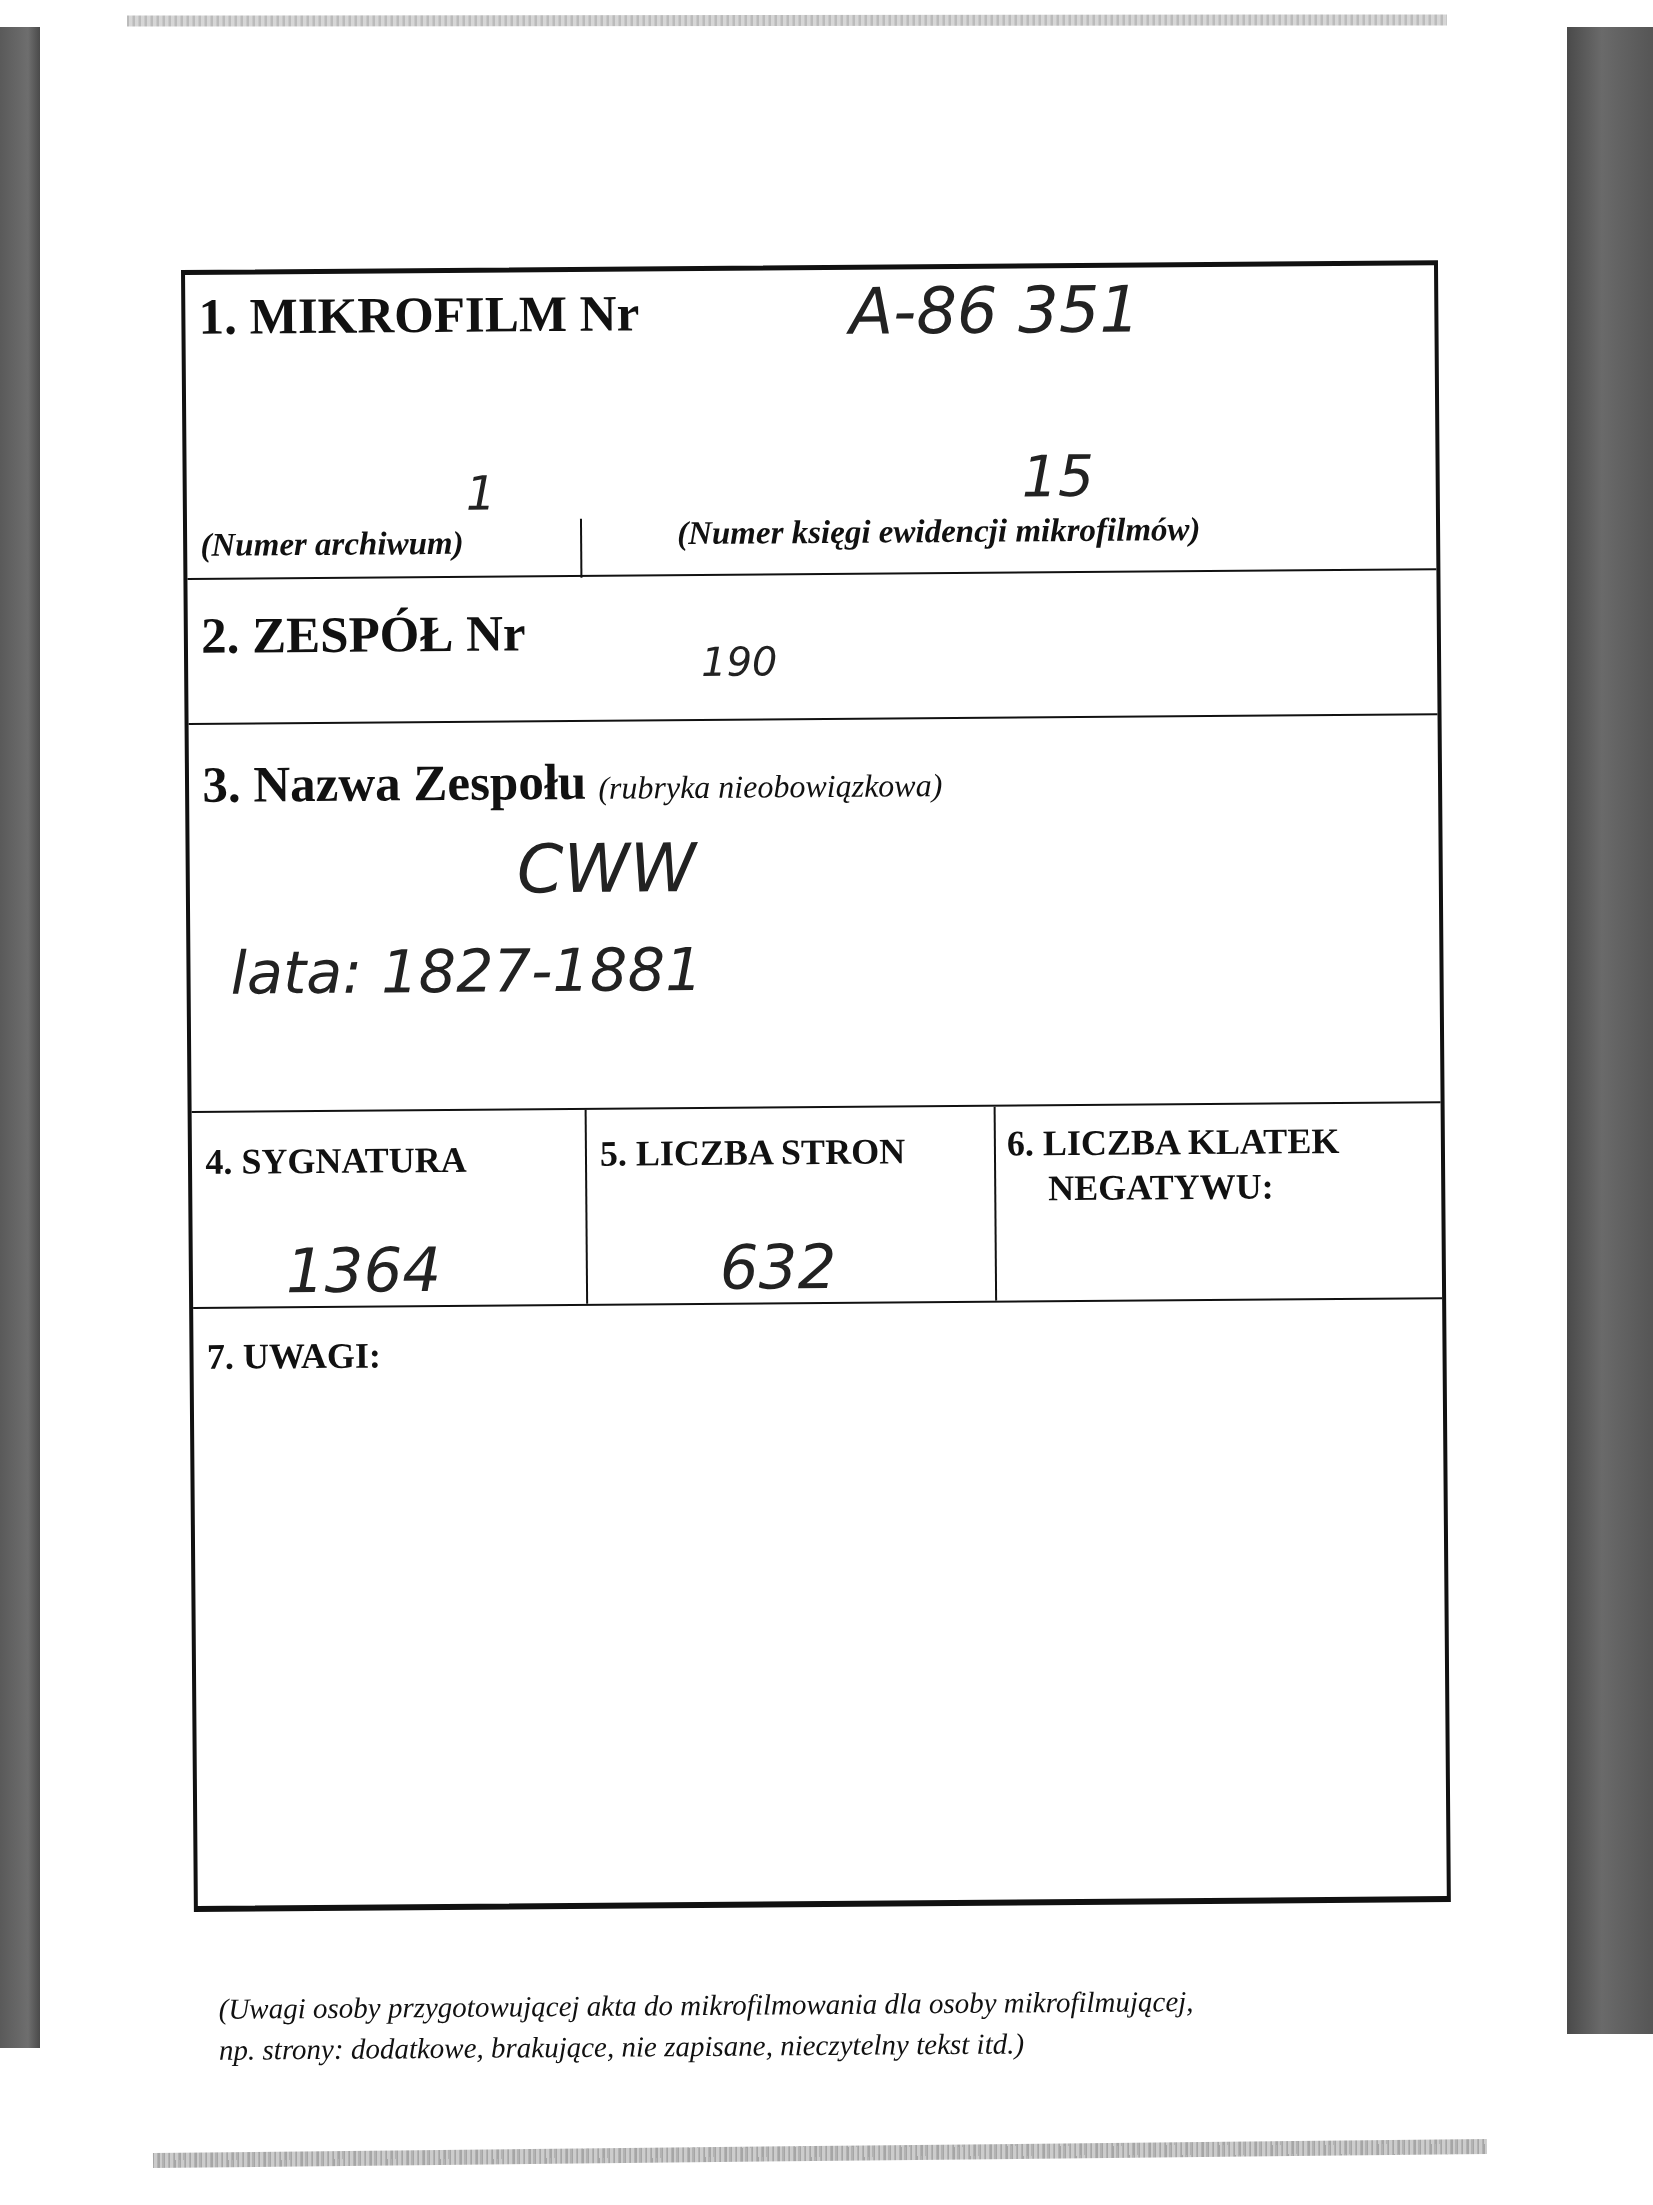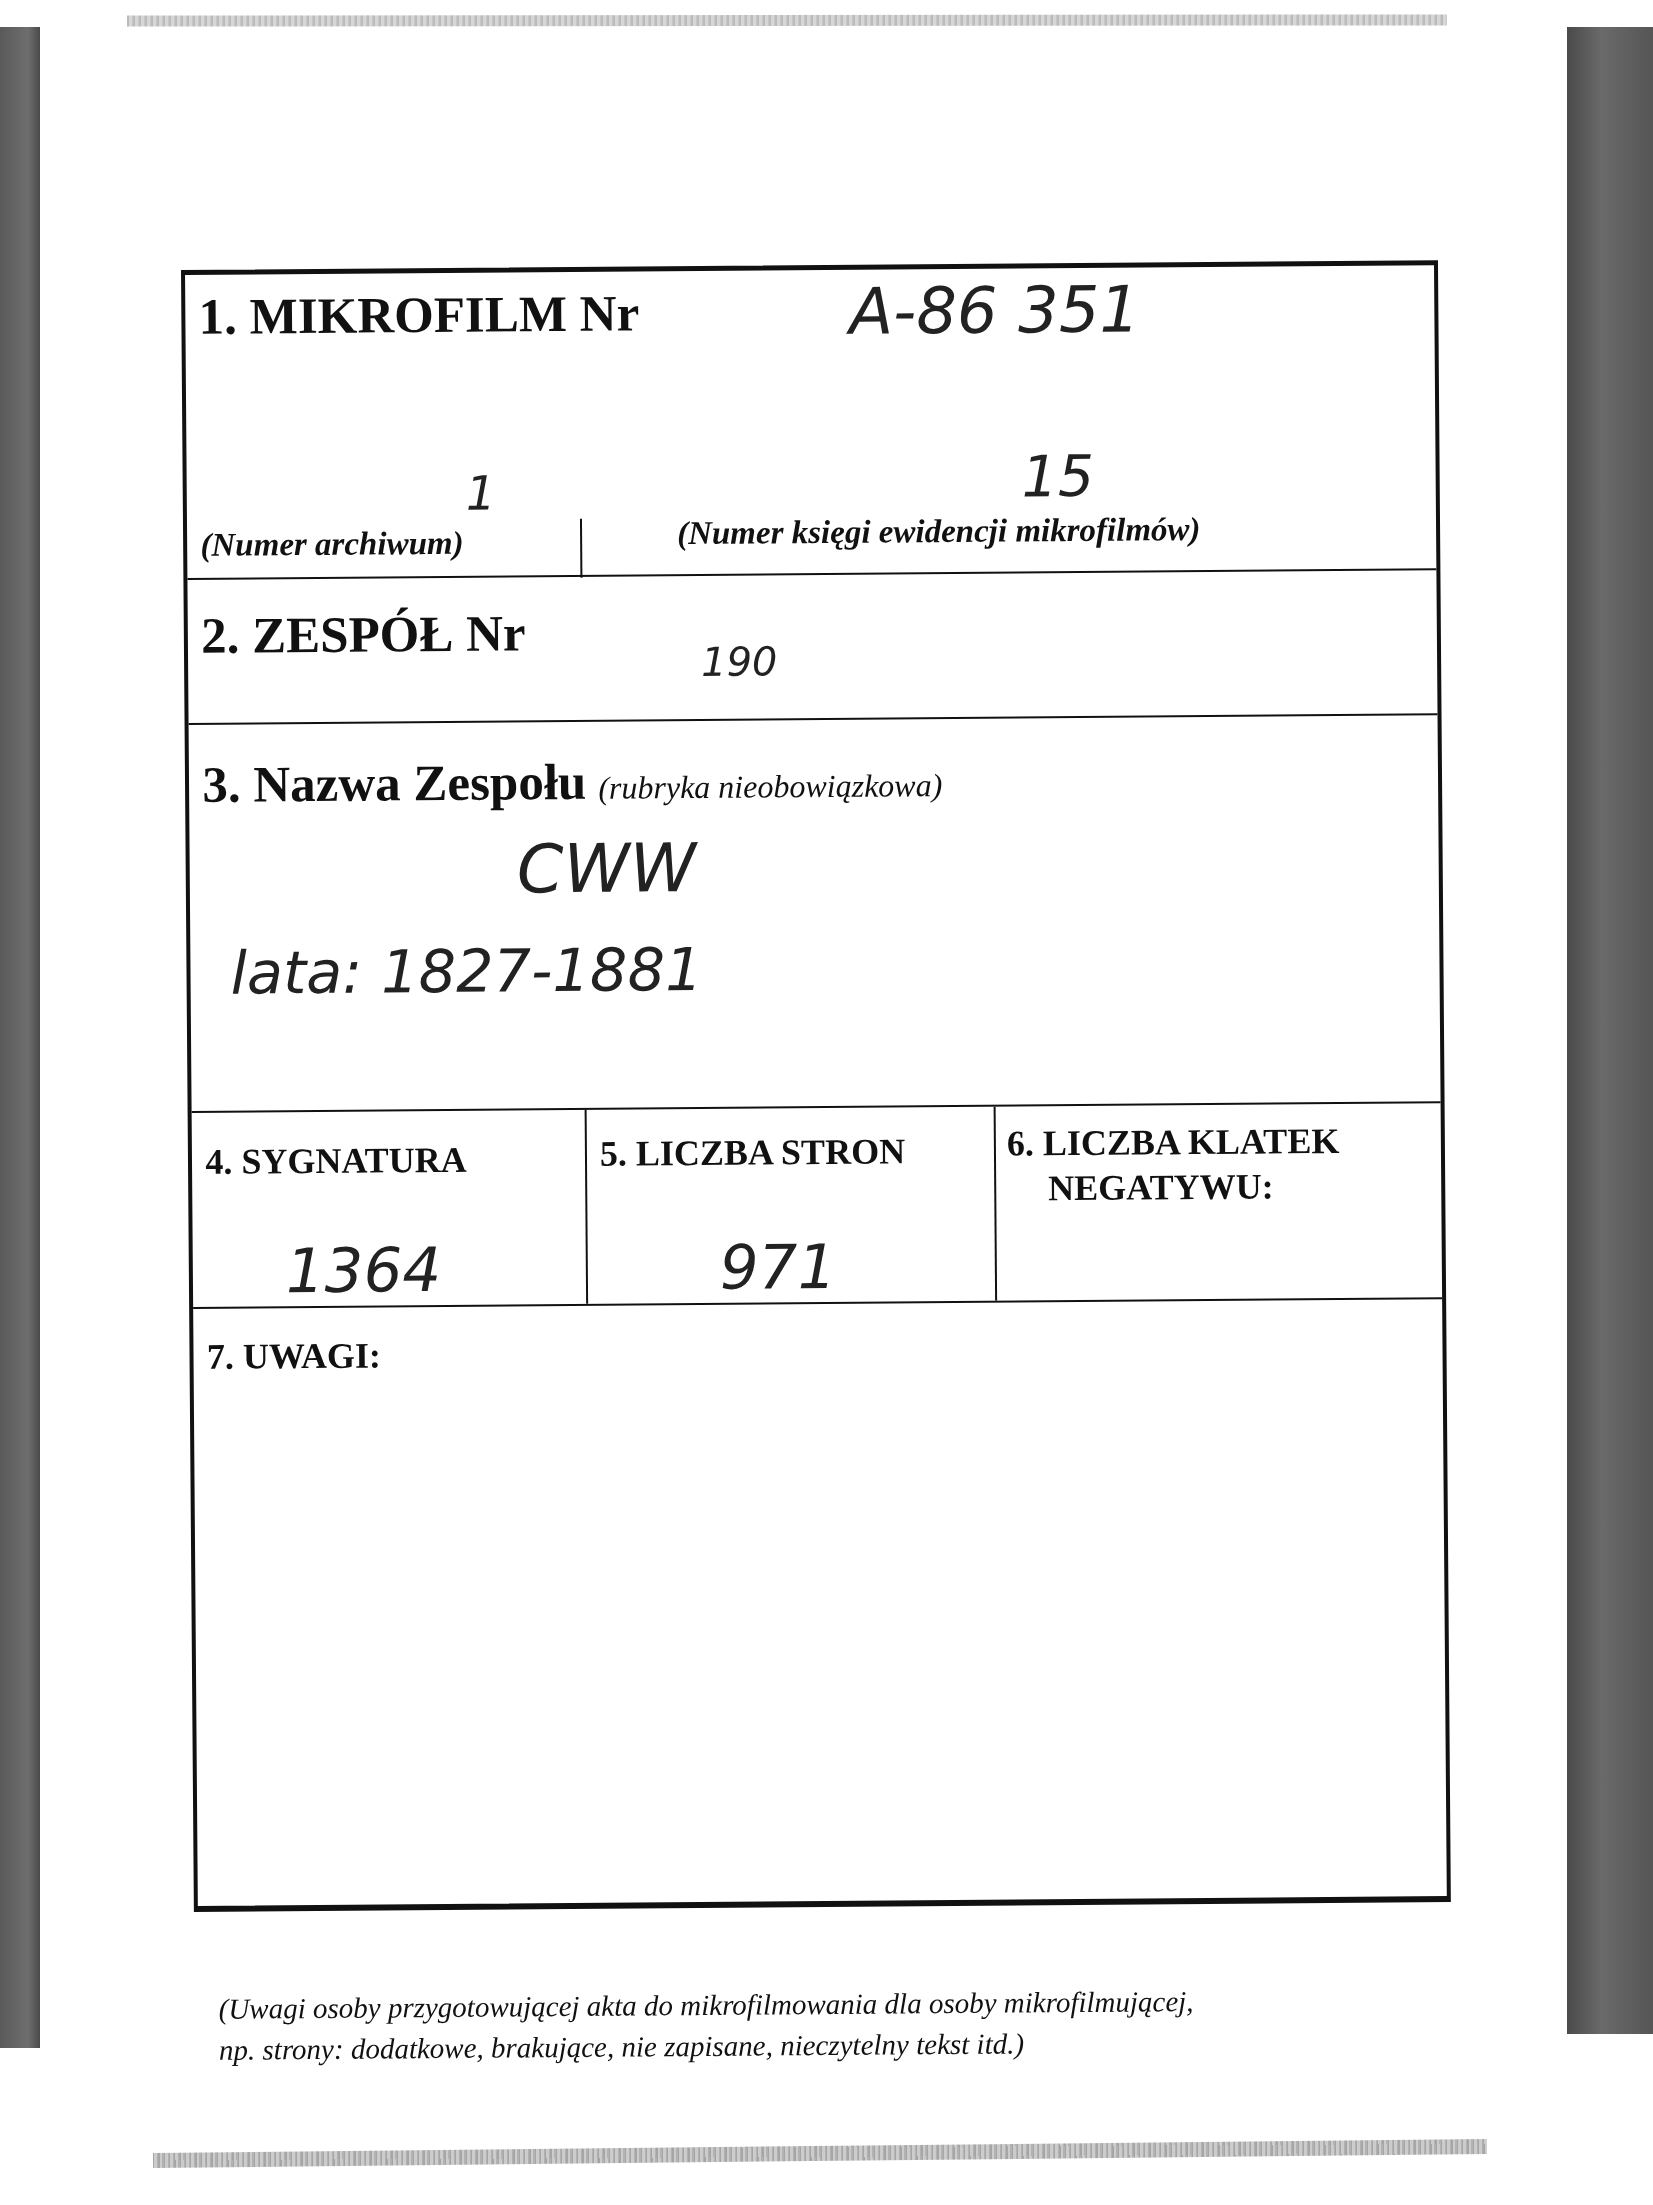--- a/index.html
+++ b/index.html
@@ -57,21 +57,21 @@
   </div>
 
   <div class="row r4">
     <div class="vdiv" style="left:393px;top:0;bottom:0;"></div>
     <div class="vdiv" style="left:802px;top:0;bottom:0;"></div>
 
     <div class="subhead" style="left:13.3px;top:28px;">4. SYGNATURA</div>
     <div class="hand" style="left:93px;top:123px;font-size:61px;">1364</div>
 
     <div class="subhead" style="left:408px;top:23px;">5. LICZBA  STRON</div>
-    <div class="hand" style="left:527px;top:123px;font-size:61px;">971</div>
+    <div class="hand" style="left:527px;top:123px;font-size:61px;">632</div>
 
     <div class="subhead" style="left:815px;top:16px;">6. LICZBA  KLATEK</div>
     <div class="subhead" style="left:856px;top:61px;">NEGATYWU:</div>
     <div class="hand" style="left:867px;top:123px;font-size:61px;"></div>
   </div>
 
   <div class="row r5">
     <div class="subhead" style="left:13.3px;top:27px;">7. UWAGI:</div>
     <div class="note">
       <div>(Uwagi osoby przygotowującej akta do mikrofilmowania dla osoby mikrofilmującej,</div>

